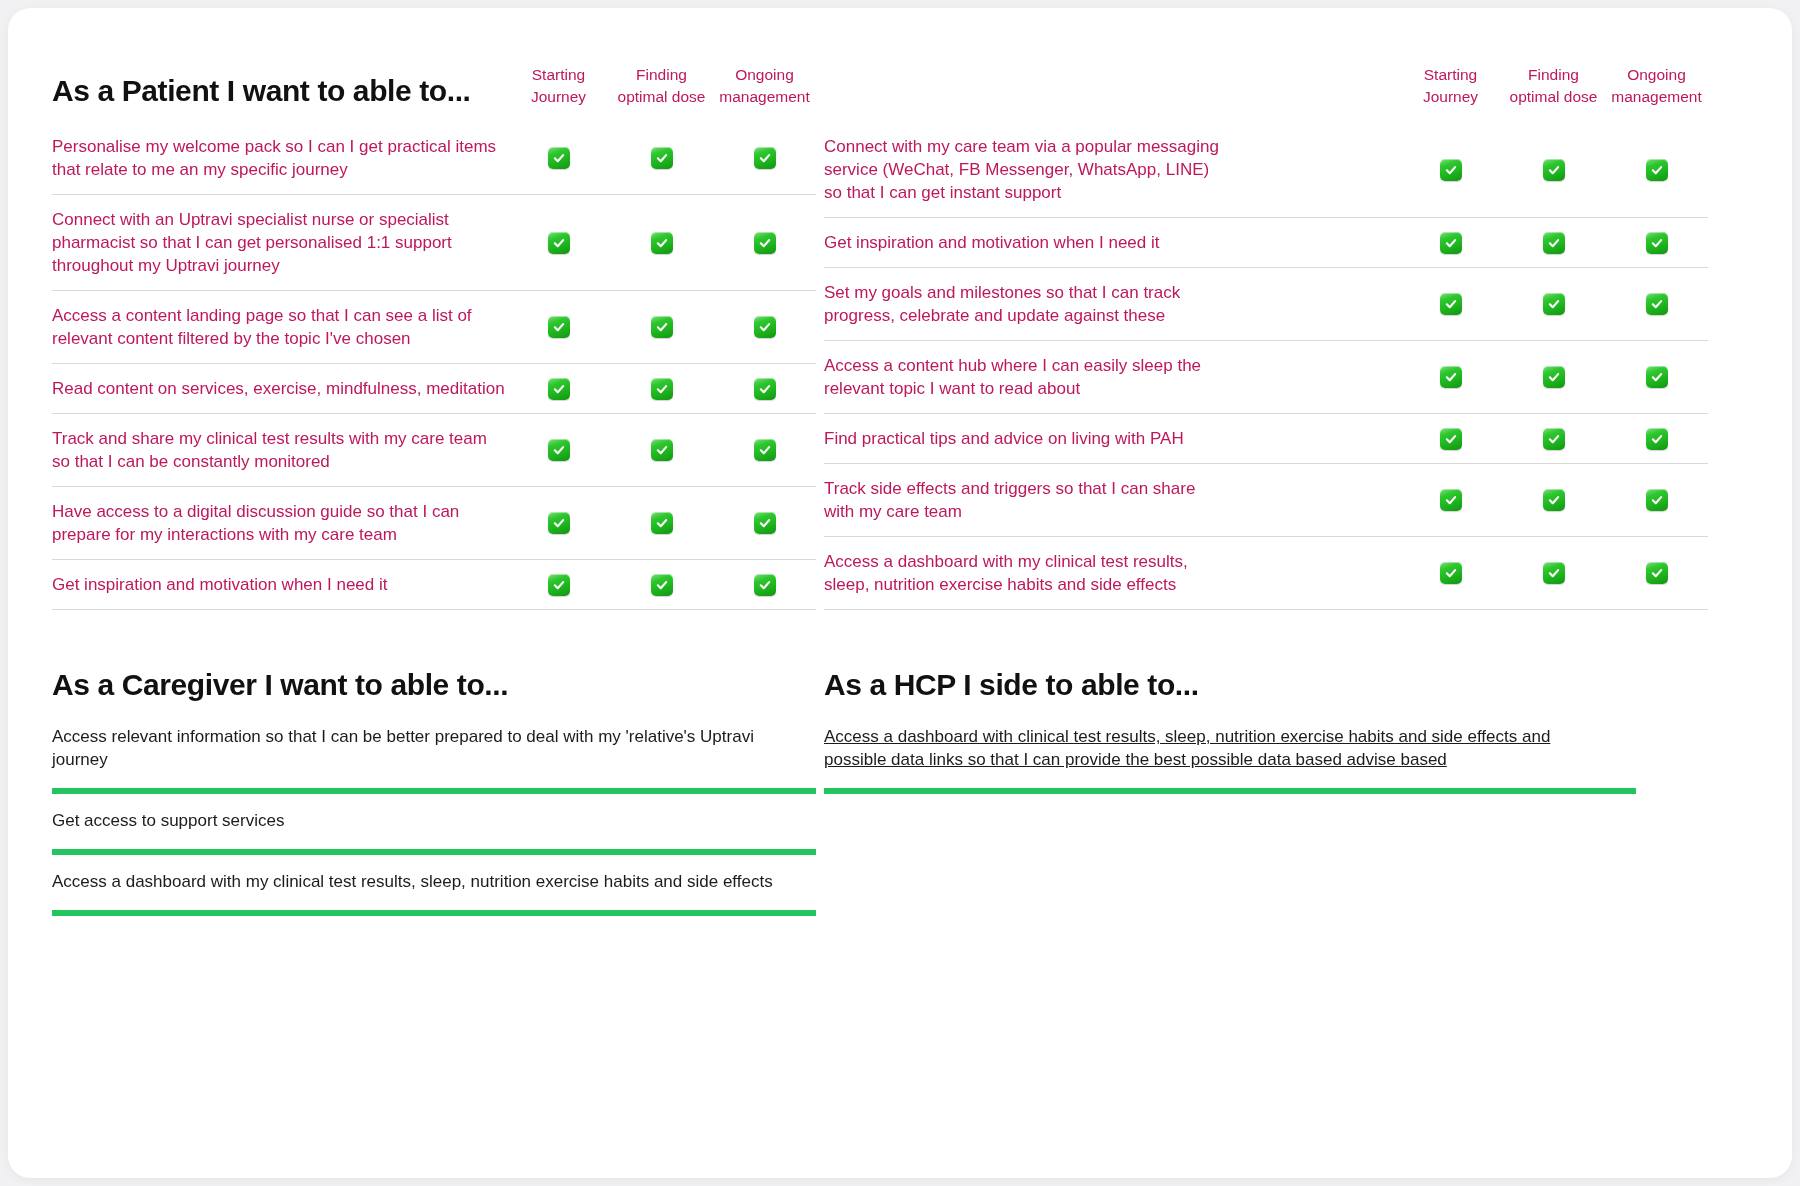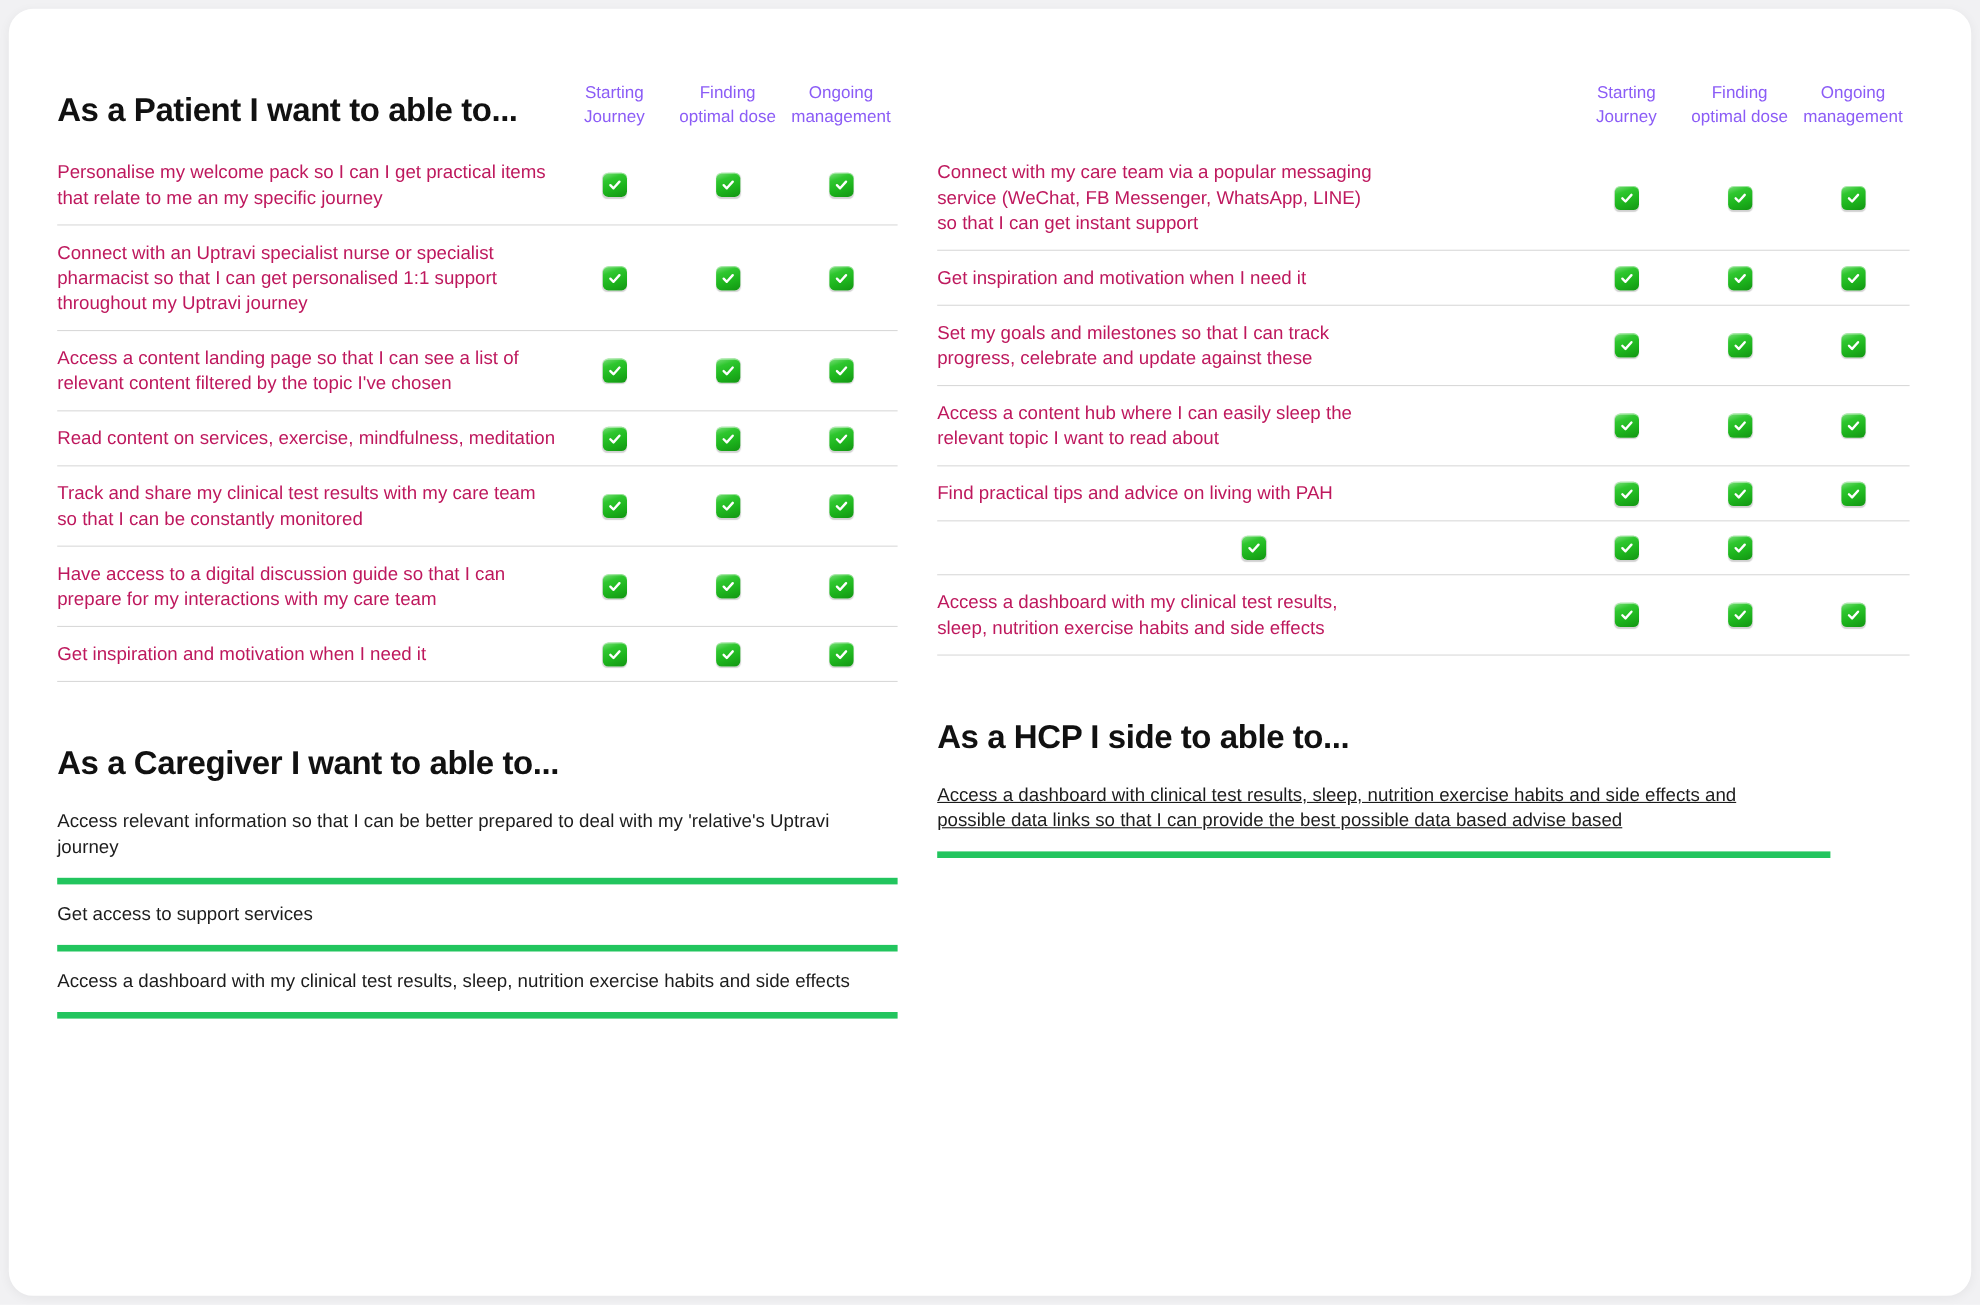--- a/index.html
+++ b/index.html
@@ -17,22 +17,22 @@
     left: 8px; top: 8px;
     width: 1784px; height: 1170px;
     background: #ffffff;
     border-radius: 22px;
     box-shadow: 0 2px 10px rgba(0,0,0,0.05);
     overflow: hidden;
   }
   .layout {
     display: grid;
     grid-template-columns: 764px 884px;
-    column-gap: 36px;
-    padding: 32px 0 0 44px;
+    column-gap: 8px;
+    padding: 22px 0 0 44px;
   }
 
   
   .table-header {
     display: grid;
     grid-template-columns: 1fr 103px 103px 103px;
     align-items: end;
     min-height: 78px;
     padding-bottom: 14px;
   }
@@ -41,21 +41,21 @@
     font-size: 30px;
     line-height: 34px;
     font-weight: 800;
     letter-spacing: -0.4px;
     color: #111111;
   }
   .col-header {
     text-align: center;
     font-size: 15.5px;
     line-height: 1.42;
-    color: #8b5cf6;
+    color: #be185d;
     padding: 0 6px;
     align-self: end;
   }
 
   
   .row {
     display: grid;
     grid-template-columns: 1fr 103px 103px 103px;
     align-items: center;
     padding: 13px 0;
@@ -423,20 +423,21 @@
             </div>
             <div class="check-cell">
               <span class="check">
                 <svg width="14" height="14" viewBox="0 0 22 22" aria-hidden="true">
                   <path d="M4.5 11.5 L9 16 L17.5 6.5" stroke="#ffffff" stroke-width="3.4" fill="none" stroke-linecap="round" stroke-linejoin="round"></path>
                 </svg>
               </span>
             </div>
           </div>
           <div class="row">
+            <p>Track side effects and triggers so that I can share with my care team</p>
             <div class="check-cell">
               <span class="check">
                 <svg width="14" height="14" viewBox="0 0 22 22" aria-hidden="true">
                   <path d="M4.5 11.5 L9 16 L17.5 6.5" stroke="#ffffff" stroke-width="3.4" fill="none" stroke-linecap="round" stroke-linejoin="round"></path>
                 </svg>
               </span>
             </div>
             <div class="check-cell">
               <span class="check">
                 <svg width="14" height="14" viewBox="0 0 22 22" aria-hidden="true">

